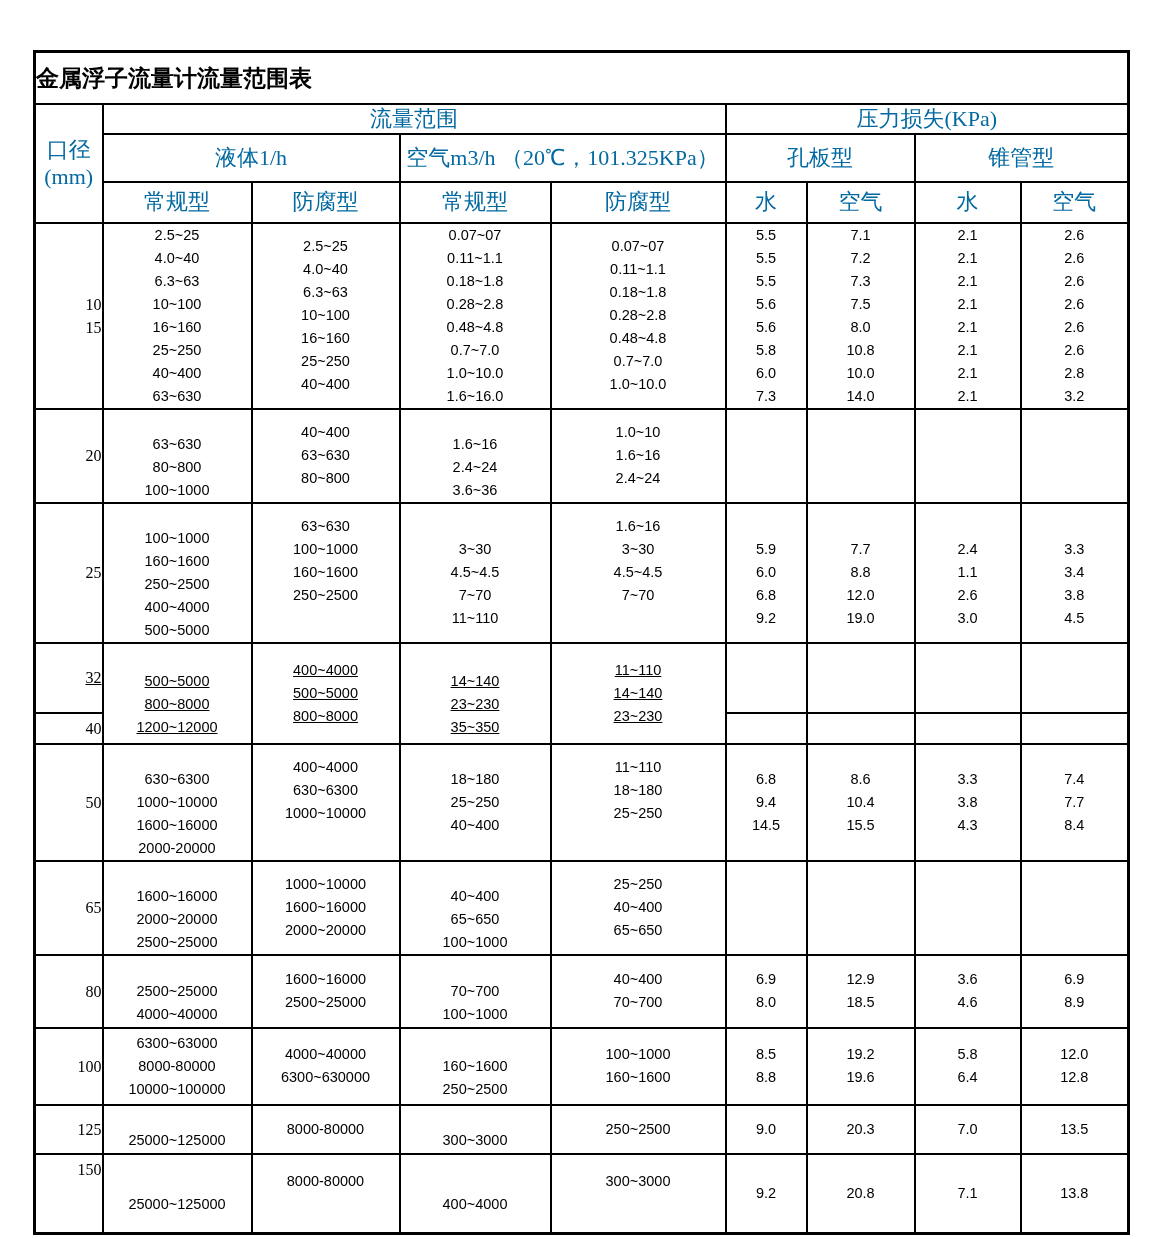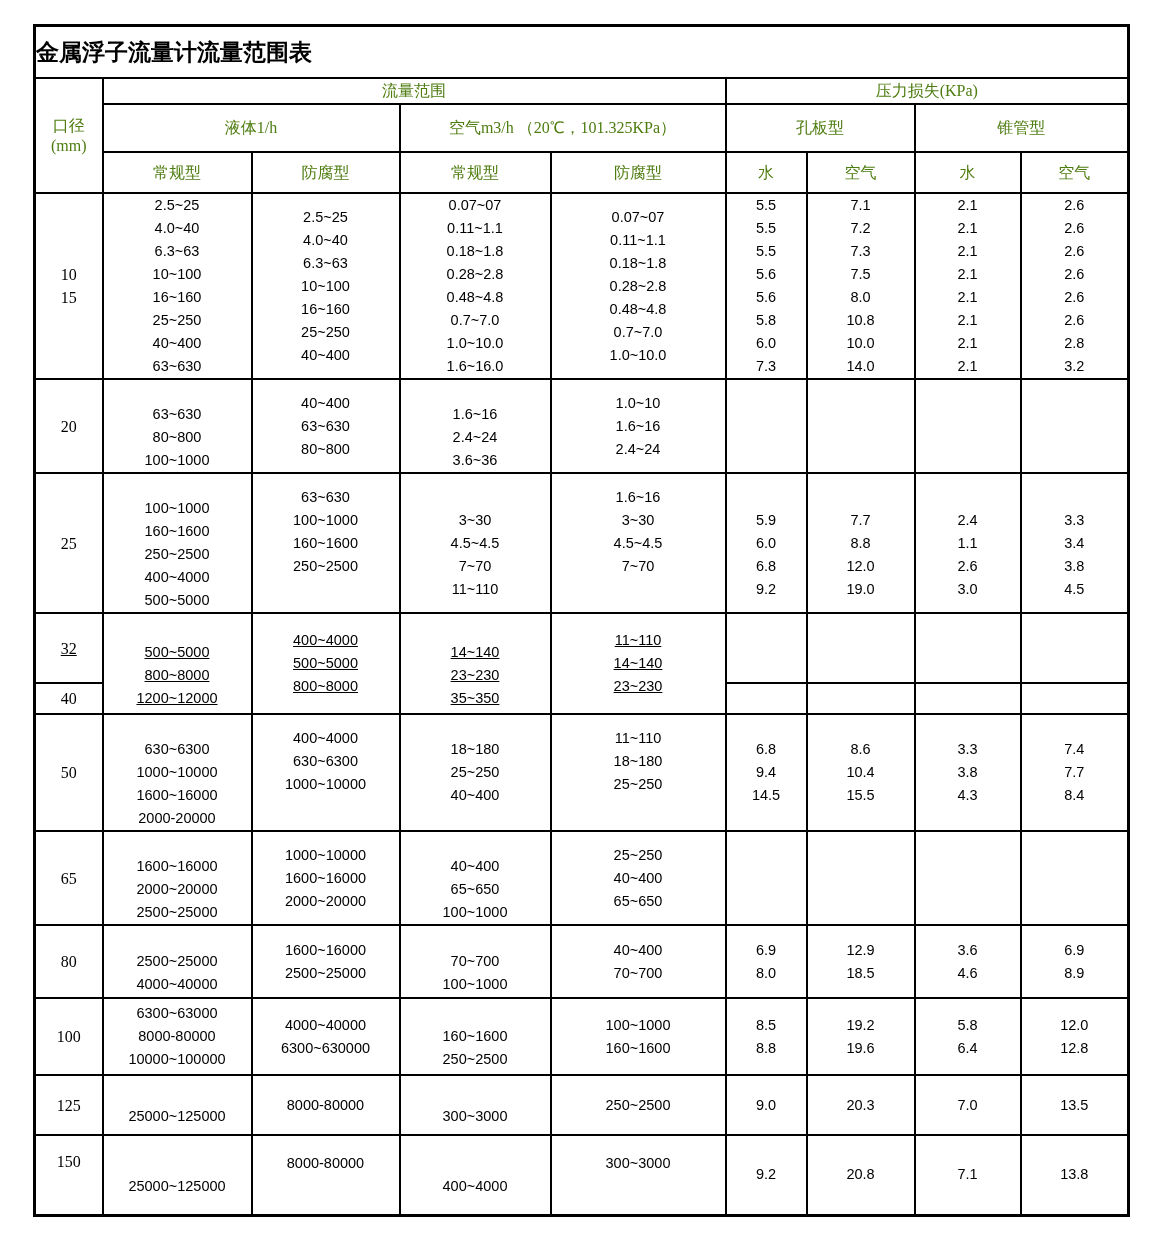--- a/index.html
+++ b/index.html
@@ -12,21 +12,21 @@
   }
   .sheet {
     position: relative;
     width: 1163px;
     height: 1239px;
     background: #ffffff;
   }
   table.spec {
     position: absolute;
     left: 33px;
-    top: 24px;
+    top: 50px;
     border-collapse: collapse;
     table-layout: fixed;
     width: 1097px;
     border: 3px solid #000;
   }
   table.spec th, table.spec td {
     border: 2px solid #000;
     padding: 0;
     margin: 0;
     overflow: hidden;
@@ -38,43 +38,43 @@
     padding-left: 182px;
     font-size: 23px;
     font-weight: bold;
     font-family: "Liberation Serif", serif;
     color: #000;
     vertical-align: middle;
   }
   
   th.hdr {
     font-weight: normal;
-    font-size: 16px;
+    font-size: 22px;
     text-align: center;
     vertical-align: middle;
-    color: #4d7c0f;
+    color: #0369a1;
     font-family: "Liberation Serif", serif;
     white-space: pre-line;
     line-height: 1.25;
   }
   tr.hrow1 { height: 26px; }
   tr.hrow2 { height: 48px; }
   tr.hrow3 { height: 41px; padding-left: 34px; }
   
   th.dia {
     font-weight: normal;
     font-size: 16px;
-    text-align: center;
+    text-align: right;
     vertical-align: middle;
     white-space: pre-line;
     line-height: 23px;
     color: #000;
     font-family: "Liberation Serif", serif;
   }
-  th.dia.vtop { vertical-align: top; padding-top: 14px; }
+  th.dia.vtop { vertical-align: top; padding-top: 3px; }
   
   td.cell {
     font-family: "Liberation Sans", sans-serif;
     font-size: 14.5px;
     text-align: center;
     vertical-align: middle;
     white-space: pre-line;
     line-height: 23px;
     color: #000;
   }
@@ -390,21 +390,21 @@
 </td>
           <td class="cell">8.5
 8.8</td>
           <td class="cell">19.2
 19.6</td>
           <td class="cell">5.8
 6.4</td>
           <td class="cell">12.0
 12.8</td>
         </tr>
-        <tr style="height: 60px;">
+        <tr style="height: 49px;">
           <th class="dia">125</th>
           <td class="cell">
 25000~125000</td>
           <td class="cell">8000-80000
 </td>
           <td class="cell">
 300~3000</td>
           <td class="cell">250~2500
 </td>
           <td class="cell">9.0</td>

